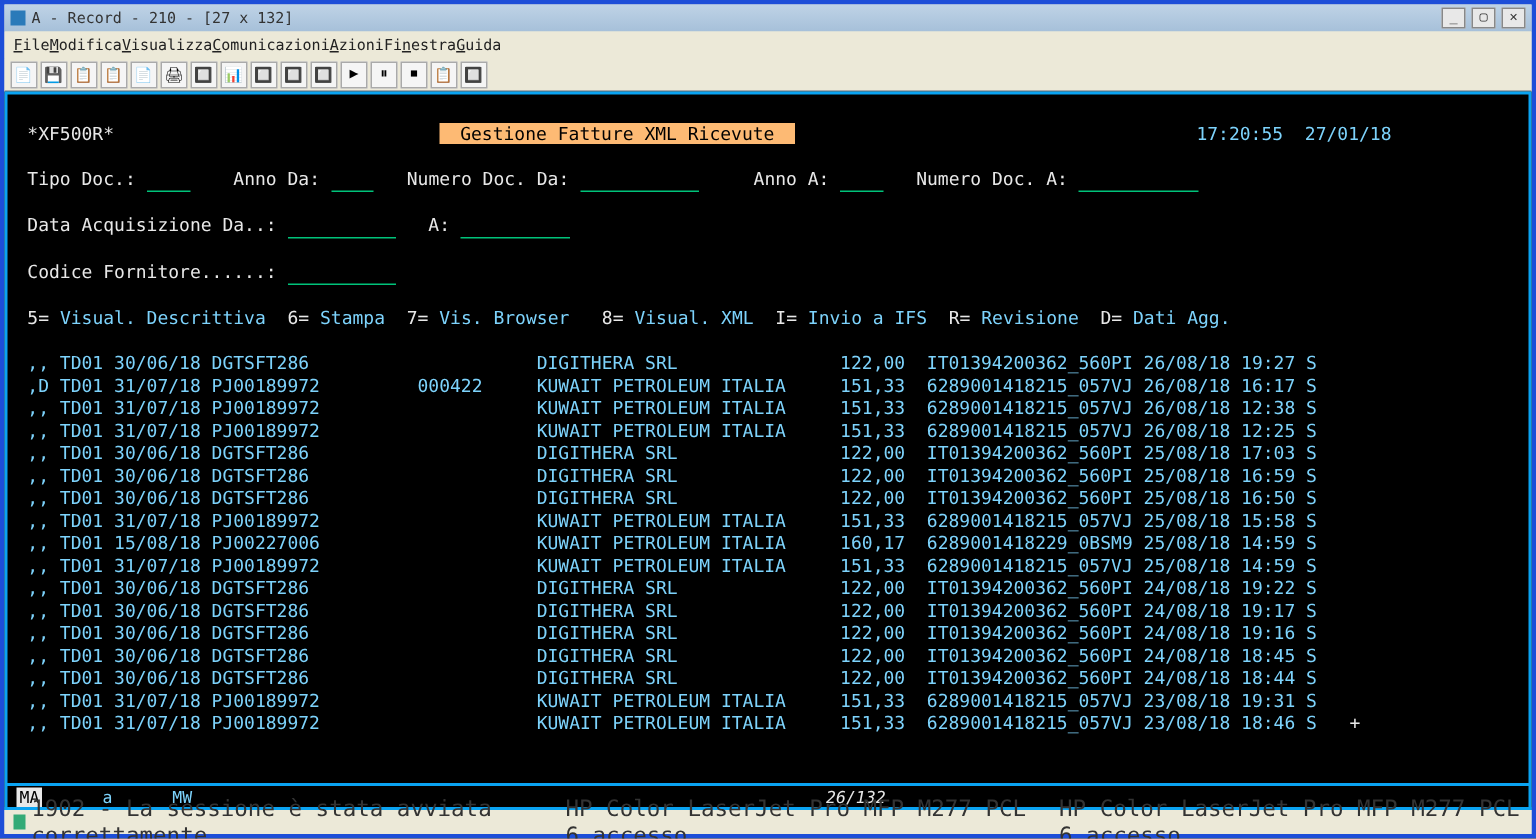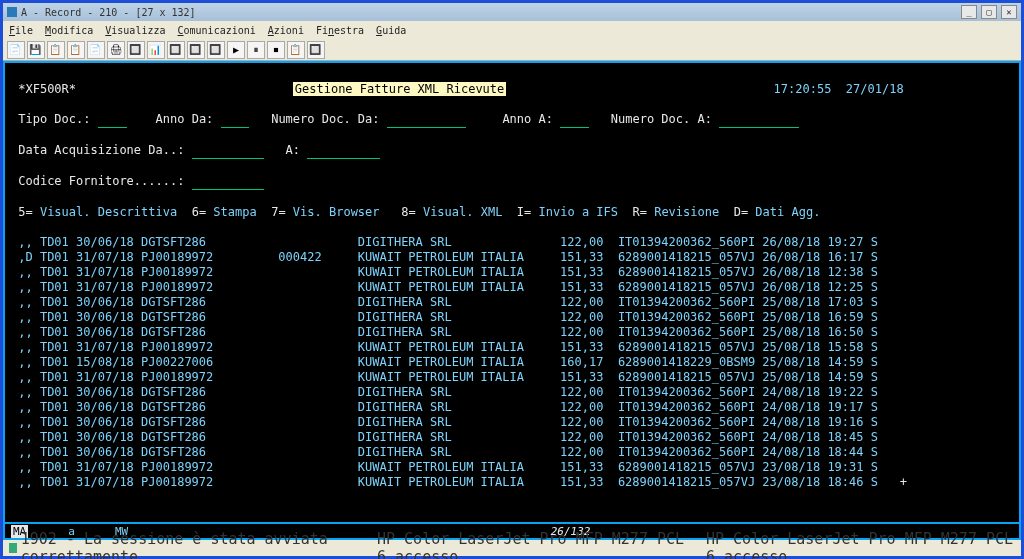--- a/index.html
+++ b/index.html
@@ -39,21 +39,20 @@
   line-height: 12px;
   text-align: center;
   cursor: pointer;
 }
 .menubar {
   height: 18px;
   background: #ece9d8;
   display: flex;
   align-items: center;
   padding: 0 6px;
-  gap: 12px;
   font-size: 10px;
   color: #222;
 }
 .menubar span { cursor: pointer; }
 .menubar u { text-decoration: underline; }
 .toolbar {
   height: 22px;
   background: #ece9d8;
   border-bottom: 1px solid #aaa;
   display: flex;
@@ -79,21 +78,21 @@
   padding: 4px 6px;
   white-space: pre;
   font-size: 12px;
   line-height: 15px;
   color: #e0e0e0;
   overflow: hidden;
   position: relative;
 }
 .g { color: #7dd3fc; }
 .w { color: #e8e8e8; text-align: right; }
-.rev { background: #fef9c3; color: #000; padding: 0 2px; }
+.rev { background: #fdba74; color: #000; padding: 0 14px; }
 .row { display: block; }
 .underline { border-bottom: 1px solid #00c37a; display: inline-block; }
 .statusbar1 {
   height: 16px;
   background: #000;
   border: 2px solid #0aa3f2;
   border-top-width: 0;
   color: #e8e8e8;
   font-size: 11px;
   display: flex;

